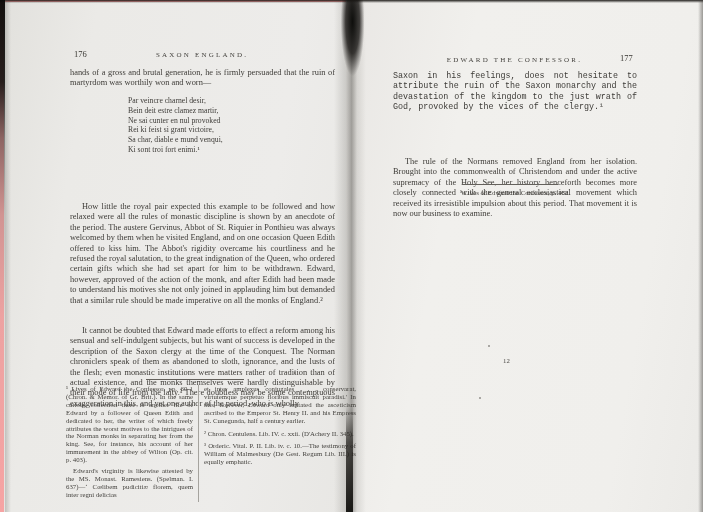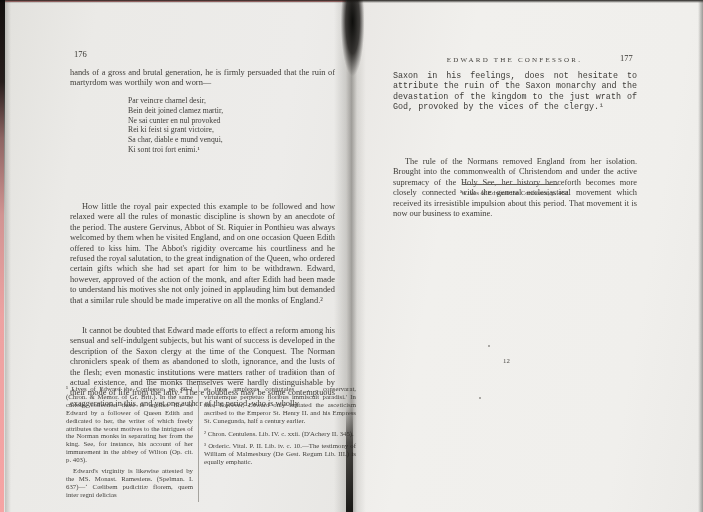--- a/index.html
+++ b/index.html
@@ -66,26 +66,27 @@
 </style>
 </head>
 <body>
 
 <div class="scan">
 
   <div class="page page-left"></div>
   <div class="page page-right"></div>
 
   <span class="pagenum" style="left:74px;top:49px;">176</span>
+  <div class="running" style="left:70px;top:51px;width:264px;">SAXON ENGLAND.</div>
 
   <div class="body-p" style="left:70px;top:68px;width:265px;">hands of a gross and brutal generation, he is firmly persuaded that the ruin of martyrdom was worthily won and worn—</div>
 
   <div class="poem" style="left:128px;top:96px;">
     <div>Par veincre charnel desir,</div>
-    <div>Bein deit joined clamez martir,</div>
+    <div>Bein deit estre clamez martir,</div>
     <div>Ne sai cunter en nul provoked</div>
     <div>Rei ki feist si grant victoire,</div>
     <div>Sa char, diable e mund venqui,</div>
     <div>Ki sont troi fort enimi.¹</div>
   </div>
 
   <div class="body-p indent" style="left:70px;top:158px;width:265px;">How little the royal pair expected this example to be followed and how relaxed were all the rules of monastic discipline is shown by an anecdote of the period. The austere Gervinus, Abbot of St. Riquier in Ponthieu was always welcomed by them when he visited England, and on one occasion Queen Edith offered to kiss him. The Abbot's rigidity overcame his courtliness and he refused the royal salutation, to the great indignation of the Queen, who ordered certain gifts which she had set apart for him to be withdrawn. Edward, however, approved of the action of the monk, and after Edith had been made to understand his motives she not only joined in applauding him but demanded that a similar rule should be made imperative on all the monks of England.²</div>
 
   <div class="body-p indent" style="left:70px;top:282px;width:265px;">It cannot be doubted that Edward made efforts to effect a reform among his sensual and self-indulgent subjects, but his want of success is developed in the description of the Saxon clergy at the time of the Conquest. The Norman chroniclers speak of them as abandoned to sloth, ignorance, and the lusts of the flesh; even monastic institutions were matters rather of tradition than of actual existence, and the monks themselves were hardly distinguishable by their mode of life from the laity.³ There doubtless may be some contemptuous exaggeration in this, and yet one author of the period, who is wholly</div>
 

